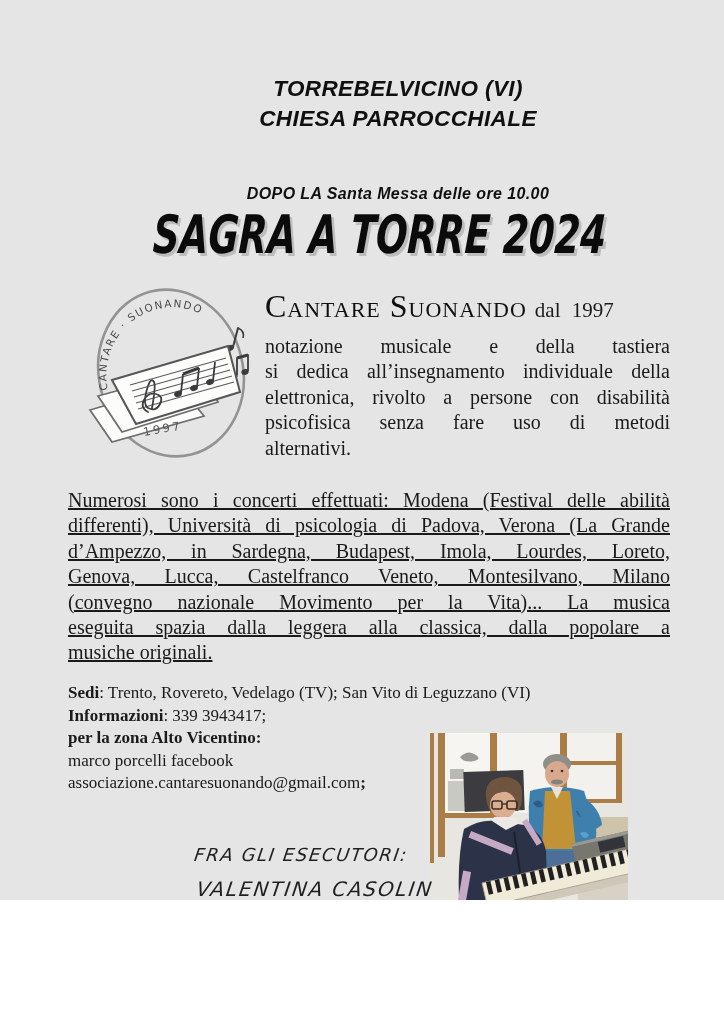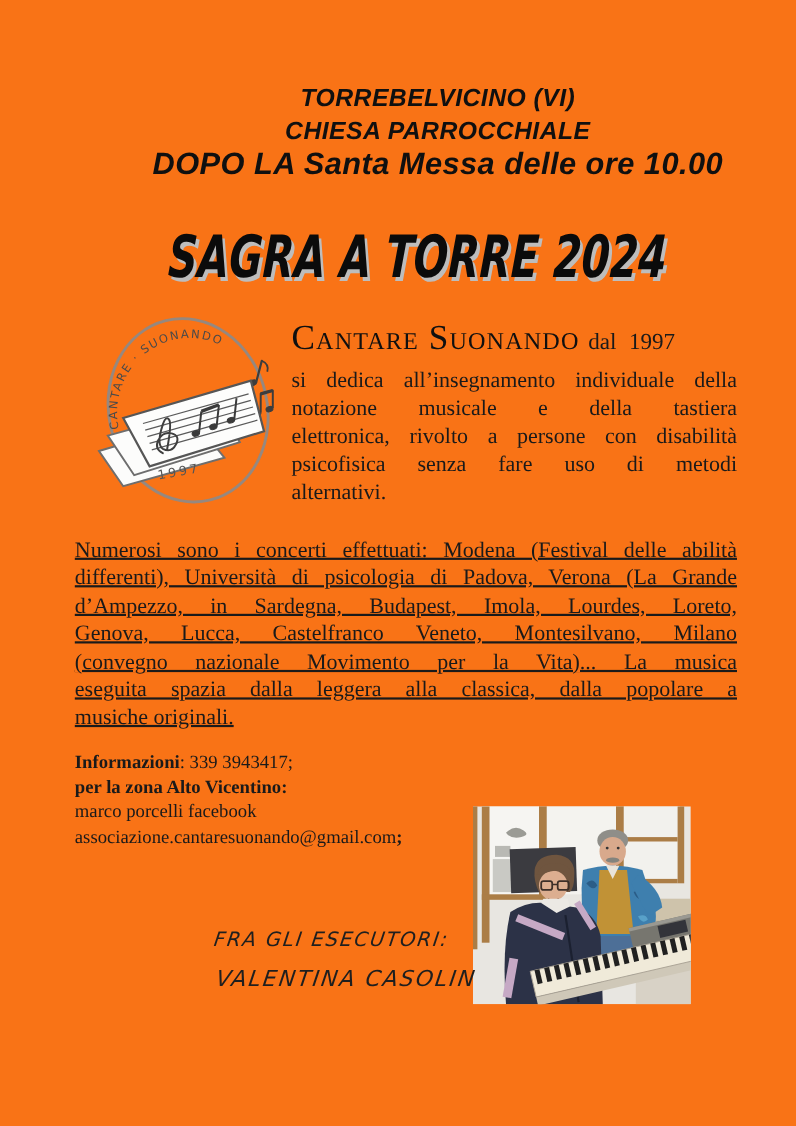--- a/index.html
+++ b/index.html
@@ -1,23 +1,23 @@
 <!DOCTYPE html>
 <html><head>
 <meta charset="utf-8">
 <style>
   html,body{margin:0;padding:0;background:#ffffff;}
-  .page{position:relative;width:724px;height:1024px;background:#f97316;overflow:hidden;
+  .page{position:relative;width:724px;height:900px;background:#e5e5e5;overflow:hidden;
         font-family:"Liberation Serif", serif;color:#1a1a1a;}
 
   
   .header{position:absolute;top:74px;left:72px;right:0;text-align:center;
           font-family:"Liberation Sans", sans-serif;font-weight:bold;font-style:italic;color:#101010;}
   .h-line{font-size:22.5px;line-height:30px;letter-spacing:.4px;}
-  .h-line.big{font-size:28px;}
+  .h-line.big{font-size:16px;margin-top:45px;}
 
   
   .title-wrap{position:absolute;top:204px;left:36px;width:688px;text-align:center;}
   .title{display:inline-block;font-family:"DejaVu Sans", sans-serif;font-weight:bold;font-style:italic;
          font-size:53px;color:#0b0b0b;white-space:nowrap;
          transform:scaleX(.70) skewX(-4deg);transform-origin:50% 50%;
          text-shadow:4px 3px 0 #bdbdbd;}
 
   
   .logo{position:absolute;left:82px;top:284px;width:178px;height:178px;}
@@ -114,39 +114,42 @@
     </g>
     <text x="62" y="152" transform="rotate(-10 62 152)" font-family="DejaVu Sans, sans-serif" font-size="11.5" letter-spacing="2.5" fill="#555555">1997</text>
   </svg>
 
   <div class="about">
     <div class="about-heading">
       <span class="ch-main">Cantare Suonando</span>
       <span class="ch-suffix">dal 1997</span>
     </div>
     <div>
+      <div class="jline">notazione musicale e della tastiera</div>
       <div class="jline">si dedica all’insegnamento individuale della</div>
-      <div class="jline">notazione musicale e della tastiera</div>
       <div class="jline">elettronica, rivolto a persone con disabilità</div>
       <div class="jline">psicofisica senza fare uso di metodi</div>
       <div class="jline last">alternativi.</div>
     </div>
   </div>
 
   <div class="concerts">
     <div class="jline">Numerosi sono i concerti effettuati: Modena (Festival delle abilità</div>
     <div class="jline">differenti), Università di psicologia di Padova, Verona (La Grande</div>
     <div class="jline">d’Ampezzo, in Sardegna, Budapest, Imola, Lourdes, Loreto,</div>
     <div class="jline">Genova, Lucca, Castelfranco Veneto, Montesilvano, Milano</div>
     <div class="jline">(convegno nazionale Movimento per la Vita)... La musica</div>
     <div class="jline">eseguita spazia dalla leggera alla classica, dalla popolare a</div>
     <div class="jline last">musiche originali.</div>
   </div>
 
   <div class="contacts">
+    <div>
+      <b>Sedi</b><span>: Trento, Rovereto, Vedelago (TV);  San Vito di Leguzzano (VI)</span>
+    </div>
     <div>
       <b class="u">Informazioni</b><span>: 339 3943417;</span>
     </div>
     <div>
       <b class="u">per la zona Alto Vicentino</b><b class="u">: </b>
     </div>
     <div>marco porcelli facebook</div>
     <div>
       <span class="u email">associazione.cantaresuonando@gmail.com</span><b>;</b>
     </div>

